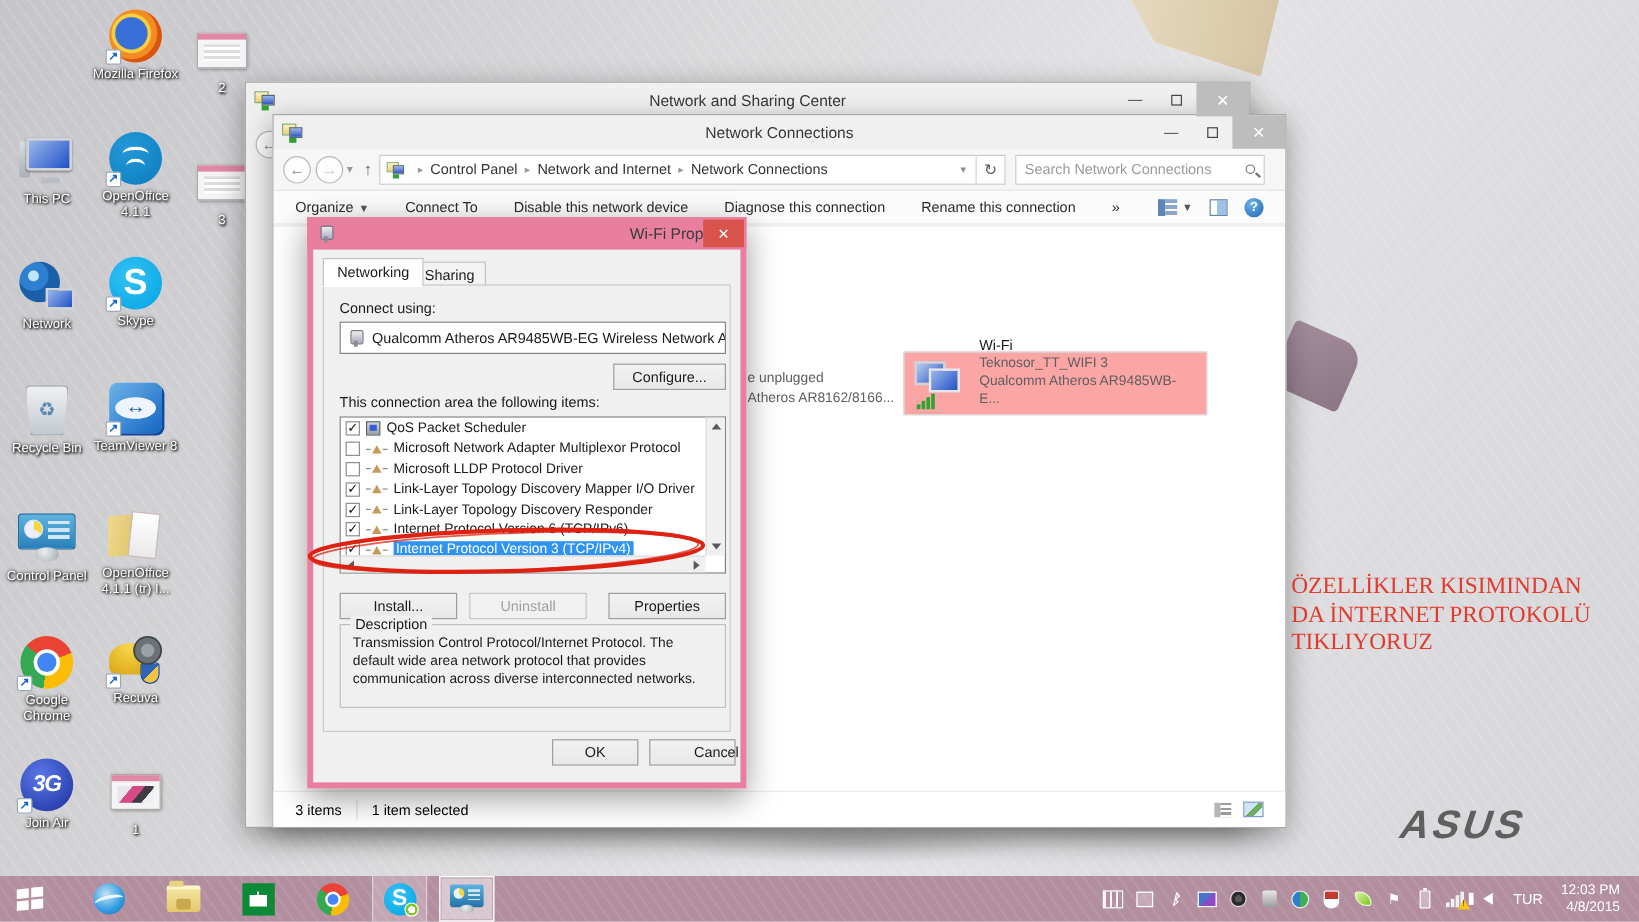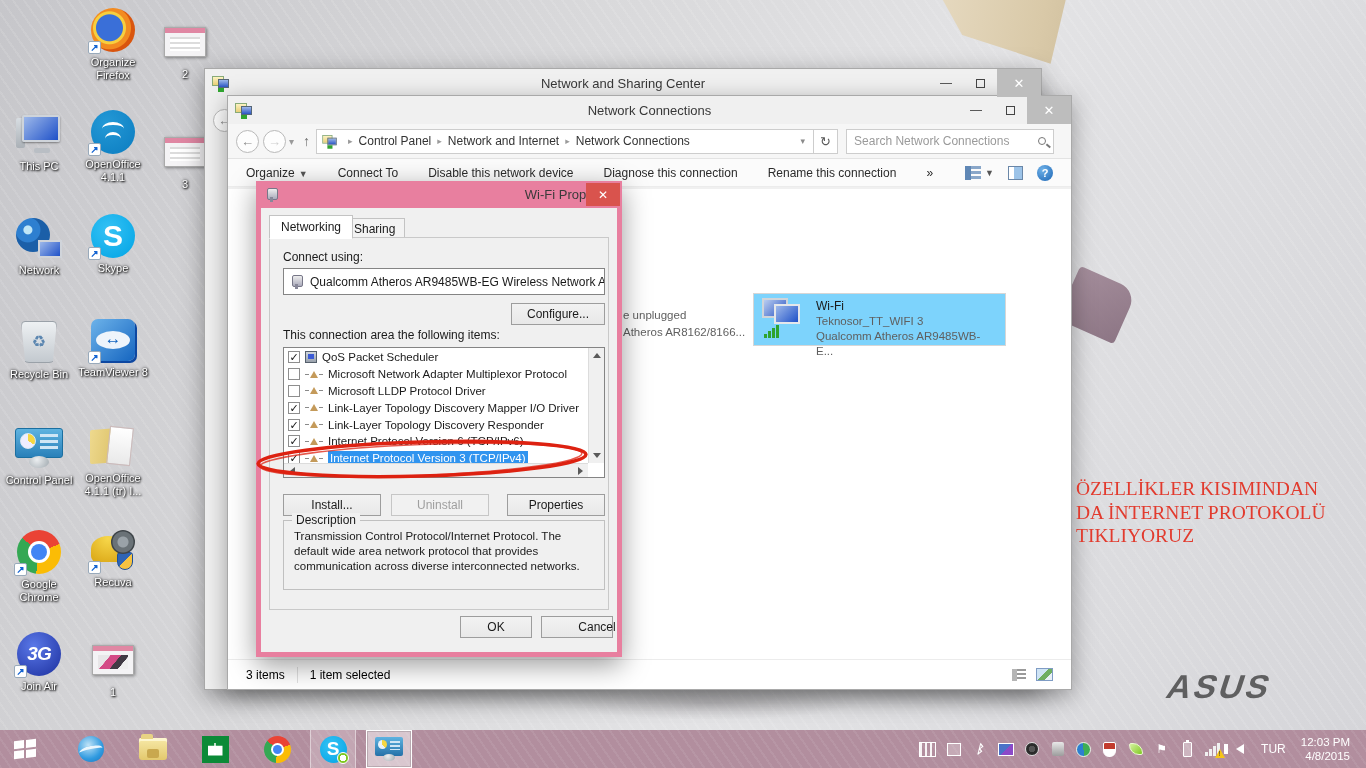--- a/index.html
+++ b/index.html
@@ -108,21 +108,21 @@
   .viewico { width:16px; height:14px; margin-left:14px; background:repeating-linear-gradient(#8aa7c9 0 3px, transparent 3px 5px); border-left:6px solid #5f87b5; }
   .paneico { width:15px; height:14px; border:1px solid #6a87a8; background:linear-gradient(90deg,#fff 0 40%, #9cc3e8 40%); margin-left:14px; }
   .helpico { width:16px; height:16px; border-radius:50%; background:radial-gradient(circle at 35% 30%, #6fb1e8, #1c66b5); color:#fff; font-size:11px; font-weight:bold; display:flex; align-items:center; justify-content:center; margin-left:14px; }
   .ncbody { position:relative; background:#fff; }
   .statusbar { position:absolute; left:0; right:0; bottom:0; height:30px; border-top:1px solid #ececec; background:#fff; display:flex; align-items:center; font-size:12px; color:#000000; padding:0 18px; }
   .statusbar .sdiv { width:1px; height:16px; background:#e0e0e0; margin:0 12px; }
   .statusbar .spread { flex:1; }
   .sico1 { width:14px; height:12px; background:repeating-linear-gradient(#9a9a9a 0 2px, transparent 2px 4px); border-left:5px solid #b5b5b5; margin-left:10px; }
   .sico2 { width:17px; height:13px; border:1px solid #7f9cc4; background:linear-gradient(135deg,#cfe4f5 0 45%, #6fae62 46% 70%, #e8f0f8 71%); margin-left:10px; }
 
-  .conn-card { position:absolute; border:1px solid #d6d6d6; background:#7dd3fc; display:flex; align-items:flex-start; padding:4px 8px; }
+  .conn-card { position:absolute; border:1px solid #d6d6d6; background:#fca5a5; display:flex; align-items:flex-end; padding:4px 8px; }
   .wifi-art { width:44px; height:40px; position:relative; flex:none; margin-right:10px; }
   .wifi-art .s1 { position:absolute; left:0; top:0; width:26px; height:20px; background:linear-gradient(135deg,#b9cdf0,#2b55c4); border:2px solid #cfd4da; }
   .wifi-art .s2 { position:absolute; left:12px; top:6px; width:26px; height:20px; background:linear-gradient(135deg,#9db8ea,#1f51c8); border:2px solid #e4e7eb; }
   .wifi-art .bars { position:absolute; left:2px; bottom:0; display:flex; align-items:flex-end; gap:1px; }
   .wifi-art .bars i { width:3px; background:#2fa32f; display:block; }
   .conn-card .l1 { font-size:12px; color:#1a1a1a; line-height:16px; }
   .conn-card .l2 { font-size:11.5px; color:#5f5f5f; line-height:15px; }
   .eth-frag { position:absolute; font-size:11.5px; color:#5f5f5f; line-height:17px; }
 
   
@@ -229,21 +229,21 @@
 <div class="desktop">
   <div class="wp-gold"></div>
   <div class="wp-purple"></div>
   <div class="wp-base"></div>
 
   <div class="dicon" style="left:76px;top:6px">
     <div class="art">
         <div class="art-firefox"></div>
         <div class="sc">↗</div>
       </div>
-    <div class="lbl">Organize Firefox</div>
+    <div class="lbl">Mozilla Firefox</div>
   </div>
   <div class="dicon" style="left:148px;top:18px">
     <div class="art">
         <div class="art-thumb"></div>
       </div>
     <div class="lbl">2</div>
   </div>
   <div class="dicon" style="left:2px;top:110px">
     <div class="art">
         <div class="art-pc">

